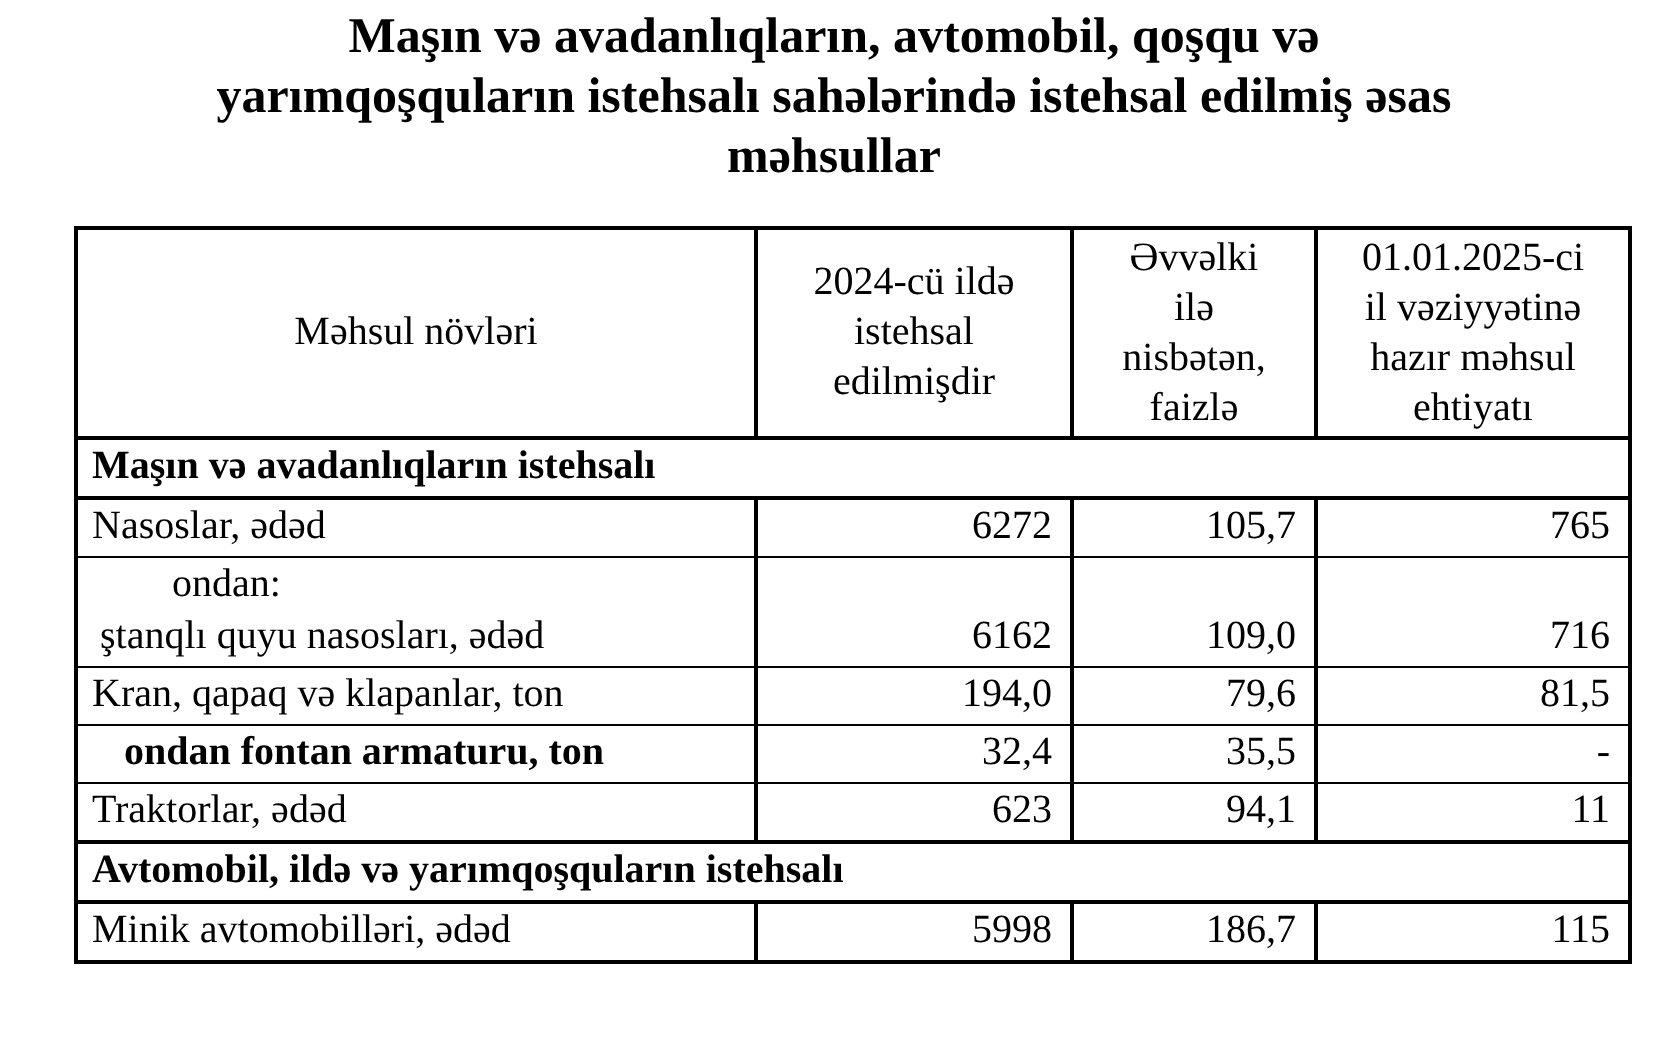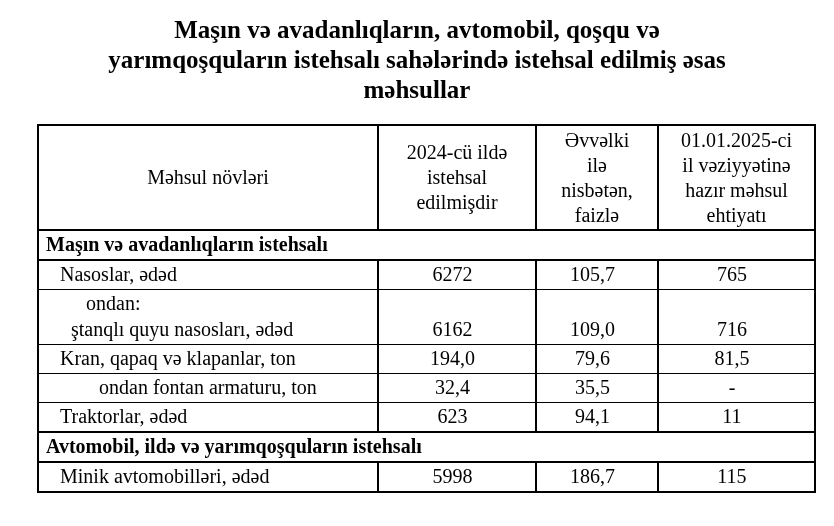--- a/index.html
+++ b/index.html
@@ -6,21 +6,21 @@
     margin: 0;
     padding: 0;
     background: #ffffff;
     width: 834px;
     height: 526px;
     overflow: hidden;
     font-family: "Liberation Serif", serif;
     color: #000;
   }
   .title {
-    margin-top: 15px;
+    margin-top: 4px;
     text-align: center;
     font-weight: bold;
     font-size: 25px;
     line-height: 30px;
   }
   .title div { white-space: nowrap; }
 
   table.products {
     border-collapse: collapse;
     table-layout: fixed;
@@ -44,35 +44,35 @@
     line-height: 25px;
     padding: 0 2px;
   }
   thead th span { display: block; }
   tbody td {
     height: 27px;
     line-height: 26px;
     vertical-align: bottom;
     padding: 0 0 2px 0;
   }
-  td.name  { text-align: left; padding-left: 21px; }
-  td.value { text-align: center; padding-right: 9px; }
+  td.name  { text-align: left; padding-left: 7px; }
+  td.value { text-align: right; padding-right: 9px; }
   tr.section td {
     font-weight: bold;
     text-align: left;
     padding-left: 7px;
     border-top-width: 2px;
     border-bottom-width: 2px;
     border-radius: 12px;
   }
   tr.double td { height: 53px; margin-top: 19px; }
   td.name-two { padding-left: 0; }
   .tl1 { display: block; padding-left: 47px; }
-  .tl2 { display: block; padding-left: 32px; }
-  td.name.indent-big { padding-left: 60px; }
+  .tl2 { display: block; padding-left: 11px; }
+  td.name.indent-big { padding-left: 23px; font-weight: bold; }
   tr.thick-top td { border-top-width: 2px; }
 </style>
 </head>
 <body>
 
 <div class="title">
   <div>Maşın və avadanlıqların, avtomobil, qoşqu və</div>
   <div>yarımqoşquların istehsalı sahələrində istehsal edilmiş əsas</div>
   <div>məhsullar</div>
 </div>

